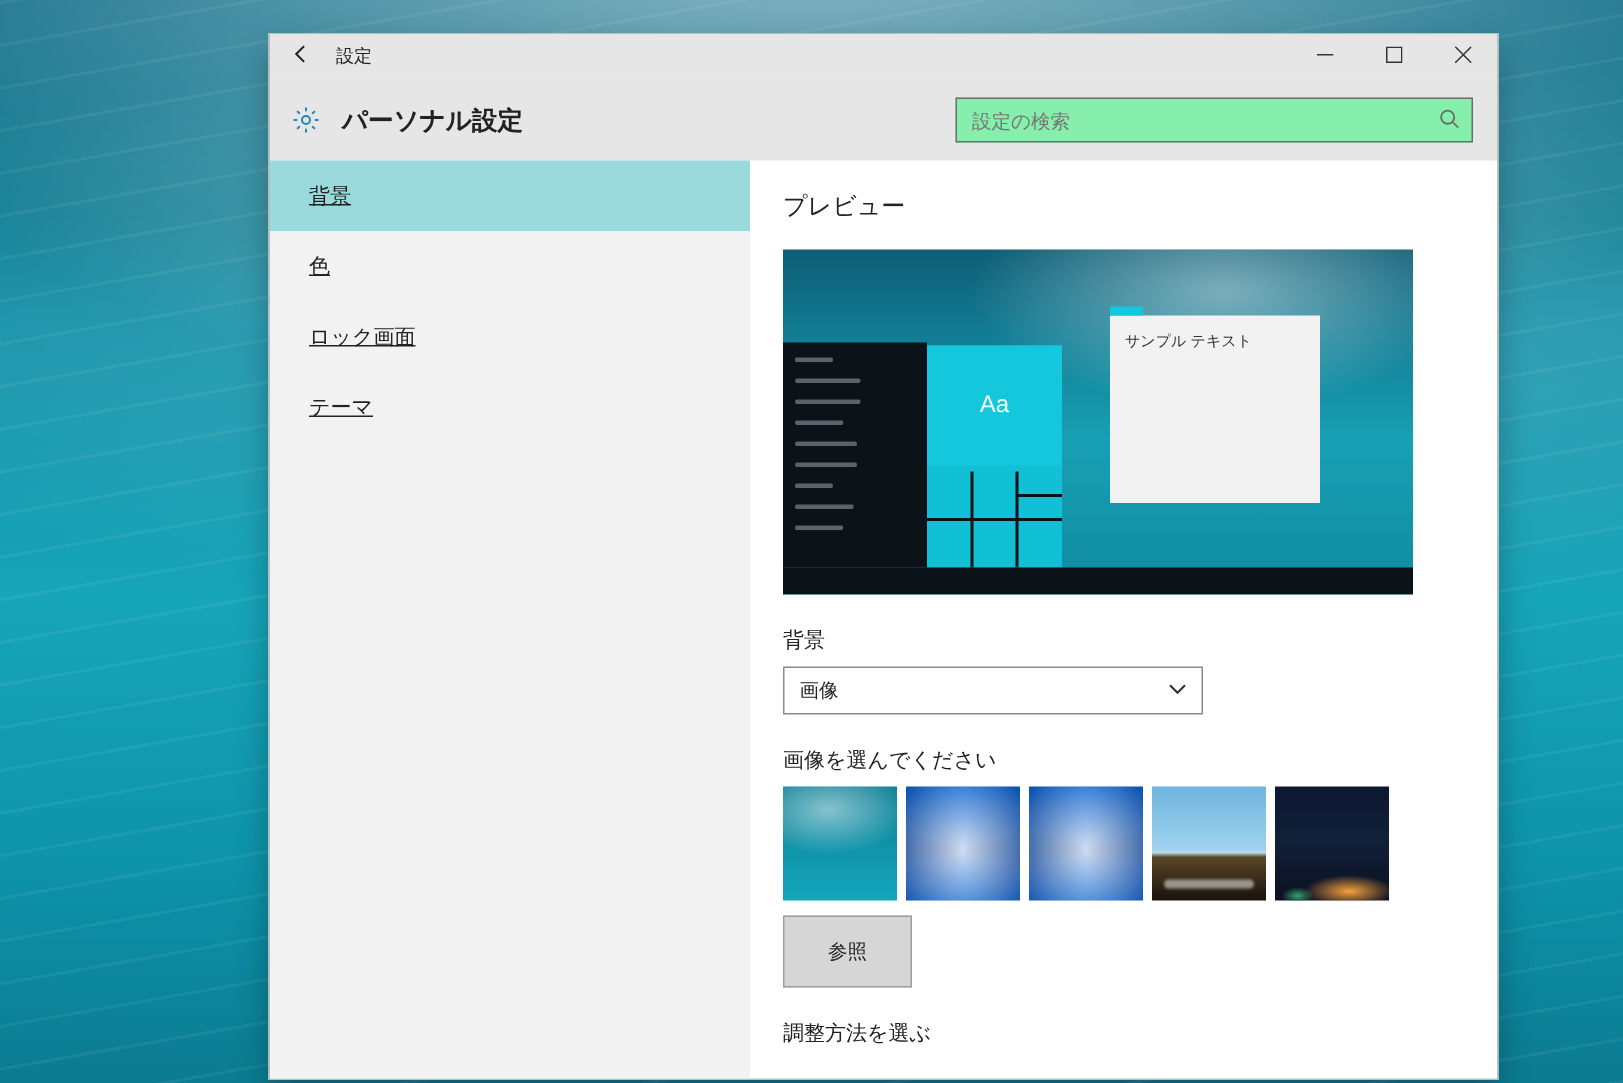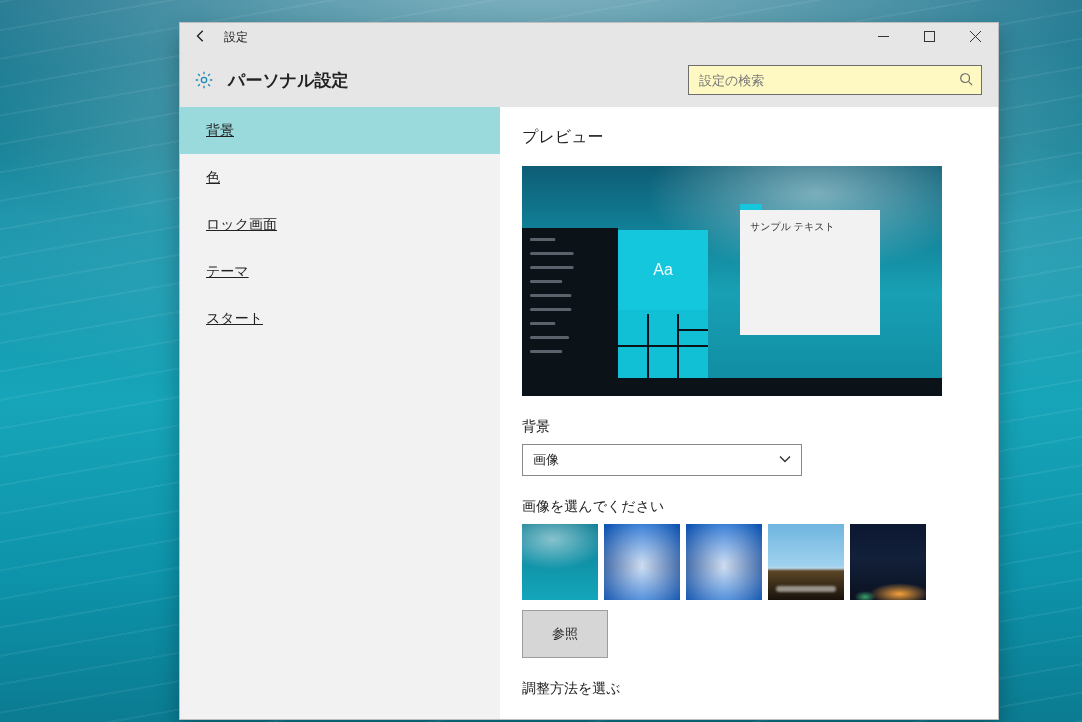--- a/index.html
+++ b/index.html
@@ -42,21 +42,21 @@
   .winbtn svg{ width:11px; height:11px; stroke:#333; fill:none; stroke-width:1; }
 
   .subheader {
     height:54px; background:#e6e6e6; display:flex; align-items:center;
     padding:0 16px 0 12px; gap:12px;
   }
   .gear { width:24px; height:24px; display:flex; align-items:center; justify-content:center; }
   .gear svg{ width:20px; height:20px; stroke:#1d8ab3; fill:none; stroke-width:1.6; }
   .subheader h1{ margin:0; font-size:17px; font-weight:700; color:#222; flex:1; }
   .searchbox {
-    width:294px; height:30px; border:1px solid #6d6d6d; background:#fef9c3;
+    width:345px; height:30px; border:1px solid #6d6d6d; background:#86efac;
     display:flex; align-items:center; padding:0 8px;
   }
   .searchbox input{ border:0; outline:0; background:transparent; flex:1; font-size:13px; color:#6b6b6b; }
   .searchbox .mag svg{ width:14px; height:14px; stroke:#6b6b6b; fill:none; stroke-width:1.4; }
 
   .body { flex:1; display:flex; min-height:0;text-decoration:underline; }
   .sidebar { width:320px; background:#f2f2f2; }
   .side-item{
     height:47px; display:flex; align-items:center; padding:0 26px;
     font-size:14px; color:#222; cursor:default;
@@ -188,23 +188,20 @@
         <span>背景</span>
       </div>
       <div class="side-item">
         <span>色</span>
       </div>
       <div class="side-item">
         <span>ロック画面</span>
       </div>
       <div class="side-item">
         <span>テーマ</span>
-      </div>
-      <div class="side-item">
-        <span>スタート</span>
       </div>
     </div>
 
     <div class="content">
       <div class="scroll">
 
         <h2>プレビュー</h2>
 
         <div class="preview">
           <div class="startpanel">

